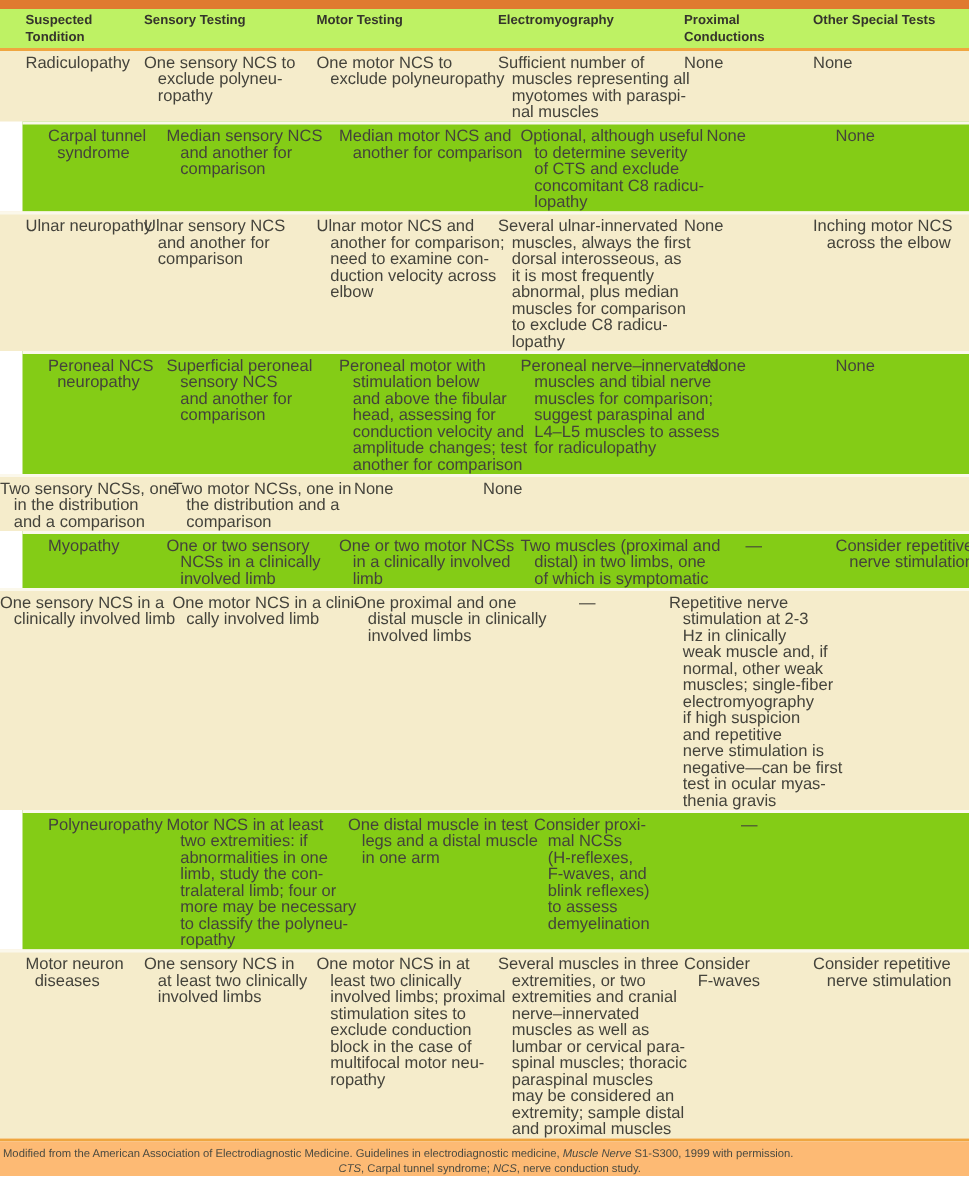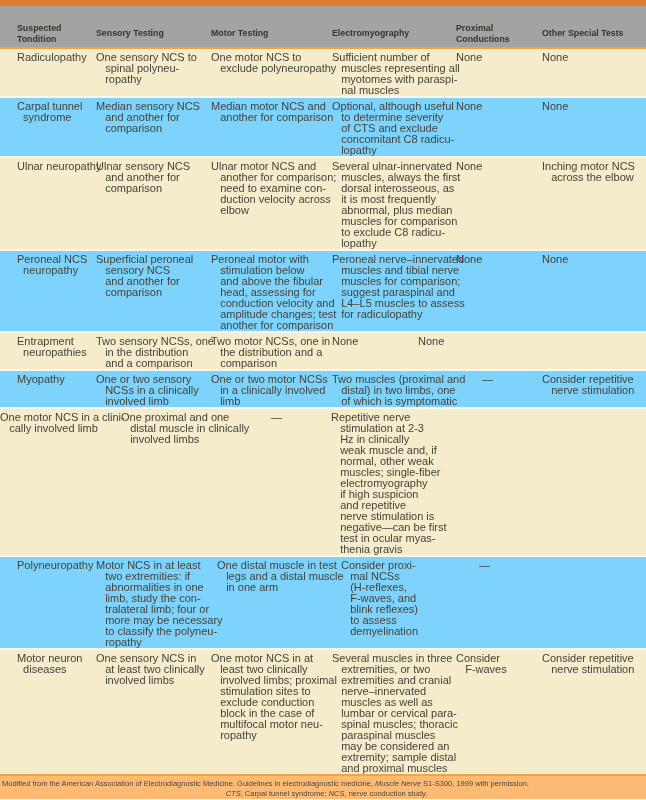--- a/index.html
+++ b/index.html
@@ -6,34 +6,34 @@
   .page{
     position:relative;
     width:646px;height:800px;
     overflow:hidden;
     background:#ffffff;
     font-family:"Liberation Sans", sans-serif;
   }
   .topbar{height:6px;background:#E07A30;}
   .tbl{width:646px;}
   .thead{
-    display:flex;align-items:center;
-    background:#a3a3a3;
+    display:flex;align-items:flex-start;
+    background:#bef264;
     border-bottom:2px solid #EFA640;
-    padding-top:17px;
+    padding-top:2px;
   }
   .thead .c{
     font-weight:bold;color:#35342C;
     font-size:8.8px;line-height:10.5px;
     padding-top:0;padding-bottom:3px;
   }
   .row{display:flex;}
   .row + .row{border-top:2px solid #FBF8EB;}
   .ra{background:#F5ECCB;}
-  .rb{background:#7dd3fc;}
+  .rb{background:#84cc16;margin-left:15px;}
   .c{
     white-space:pre;
     font-size:11px;line-height:11px;color:#44433B;
     padding-top:3px;padding-bottom:0;
     box-sizing:border-box;flex-shrink:0;
   }
   .c1{width:96px;padding-left:17px;}
   .c2{width:115px;}
   .c3{width:121px;}
   .c4{width:124px;}
@@ -64,21 +64,21 @@
       <div class="c c3">Motor Testing</div>
       <div class="c c4">Electromyography</div>
       <div class="c c5">Proximal
 Conductions</div>
       <div class="c c6">Other Special Tests</div>
     </div>
 
     <div class="row ra">
       <div class="c c1">Radiculopathy</div>
       <div class="c c2">One sensory NCS to
-   spinal polyneu-
+   exclude polyneu-
    ropathy</div>
       <div class="c c3">One motor NCS to
    exclude polyneuropathy</div>
       <div class="c c4">Sufficient number of
    muscles representing all
    myotomes with paraspi-
    nal muscles</div>
       <div class="c c5">None</div>
       <div class="c c6">None</div>
     </div>
@@ -141,22 +141,20 @@
    muscles and tibial nerve
    muscles for comparison;
    suggest paraspinal and
    L4–L5 muscles to assess
    for radiculopathy</div>
       <div class="c c5">None</div>
       <div class="c c6">None</div>
     </div>
 
     <div class="row ra">
-      <div class="c c1">Entrapment
-  neuropathies</div>
       <div class="c c2">Two sensory NCSs, one
    in the distribution
    and a comparison</div>
       <div class="c c3">Two motor NCSs, one in
    the distribution and a
    comparison</div>
       <div class="c c5">None</div>
       <div class="c c6">None</div>
     </div>
 
@@ -170,20 +168,22 @@
    limb</div>
       <div class="c c4">Two muscles (proximal and
    distal) in two limbs, one
    of which is symptomatic</div>
       <div class="c c5 dash-sm">—</div>
       <div class="c c6">Consider repetitive
    nerve stimulation</div>
     </div>
 
     <div class="row ra">
+      <div class="c c2">One sensory NCS in a
+   clinically involved limb</div>
       <div class="c c3">One motor NCS in a clini-
    cally involved limb</div>
       <div class="c c4">One proximal and one
    distal muscle in clinically
    involved limbs</div>
       <div class="c c5 dash-sm">—</div>
       <div class="c c6">Repetitive nerve
    stimulation at 2-3
    Hz in clinically
    weak muscle and, if

